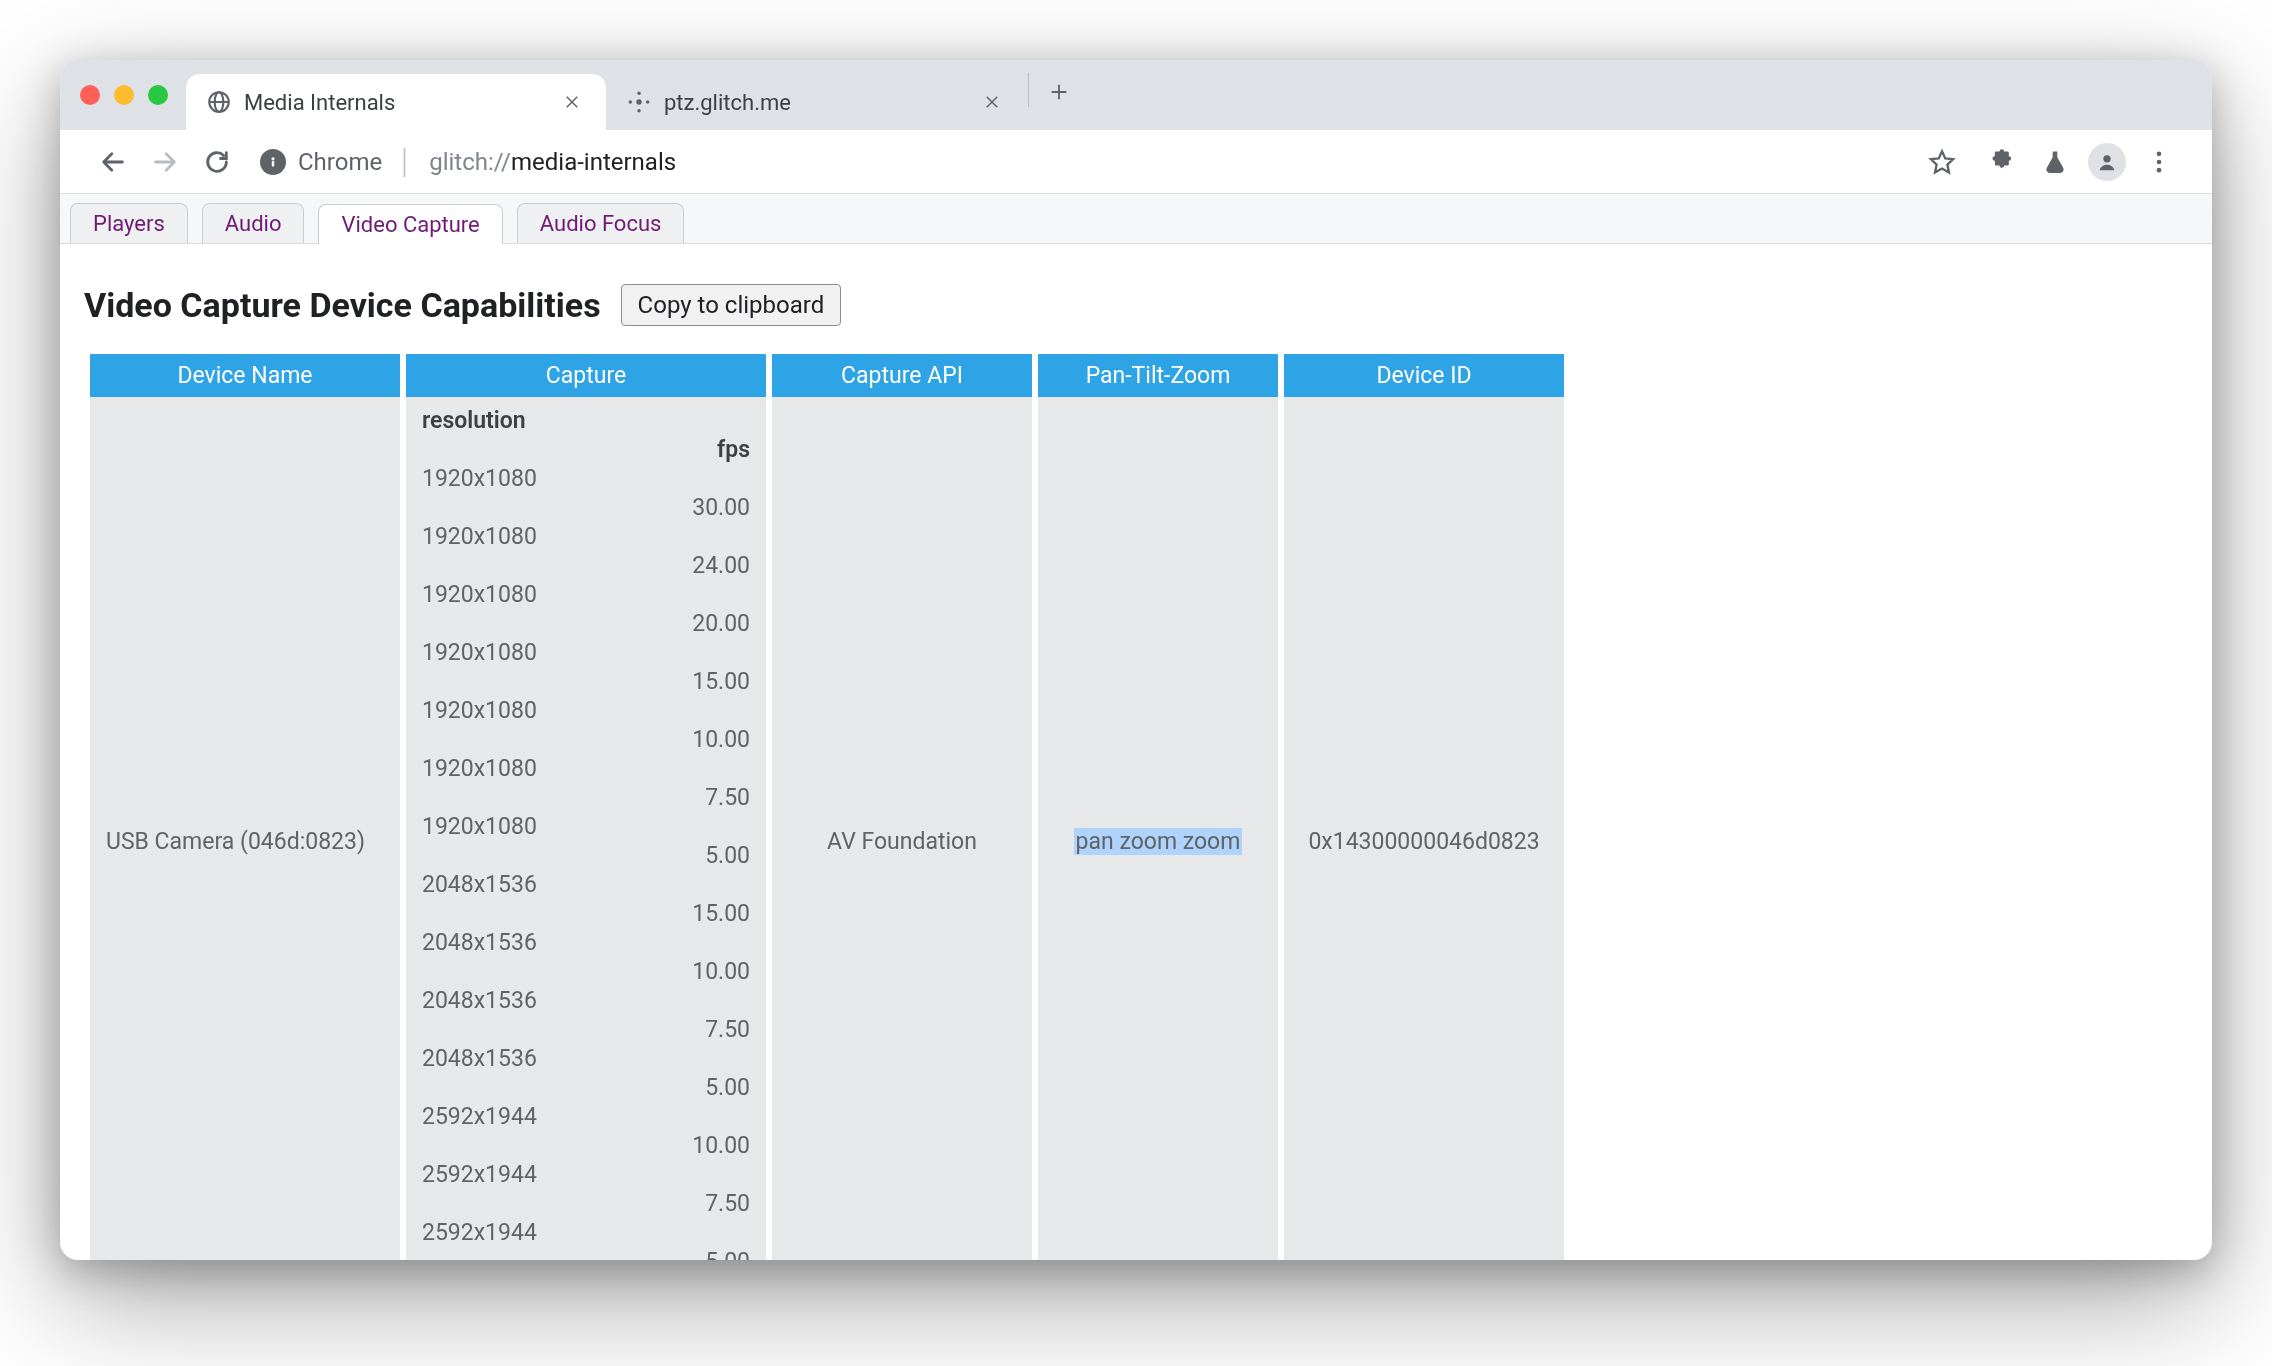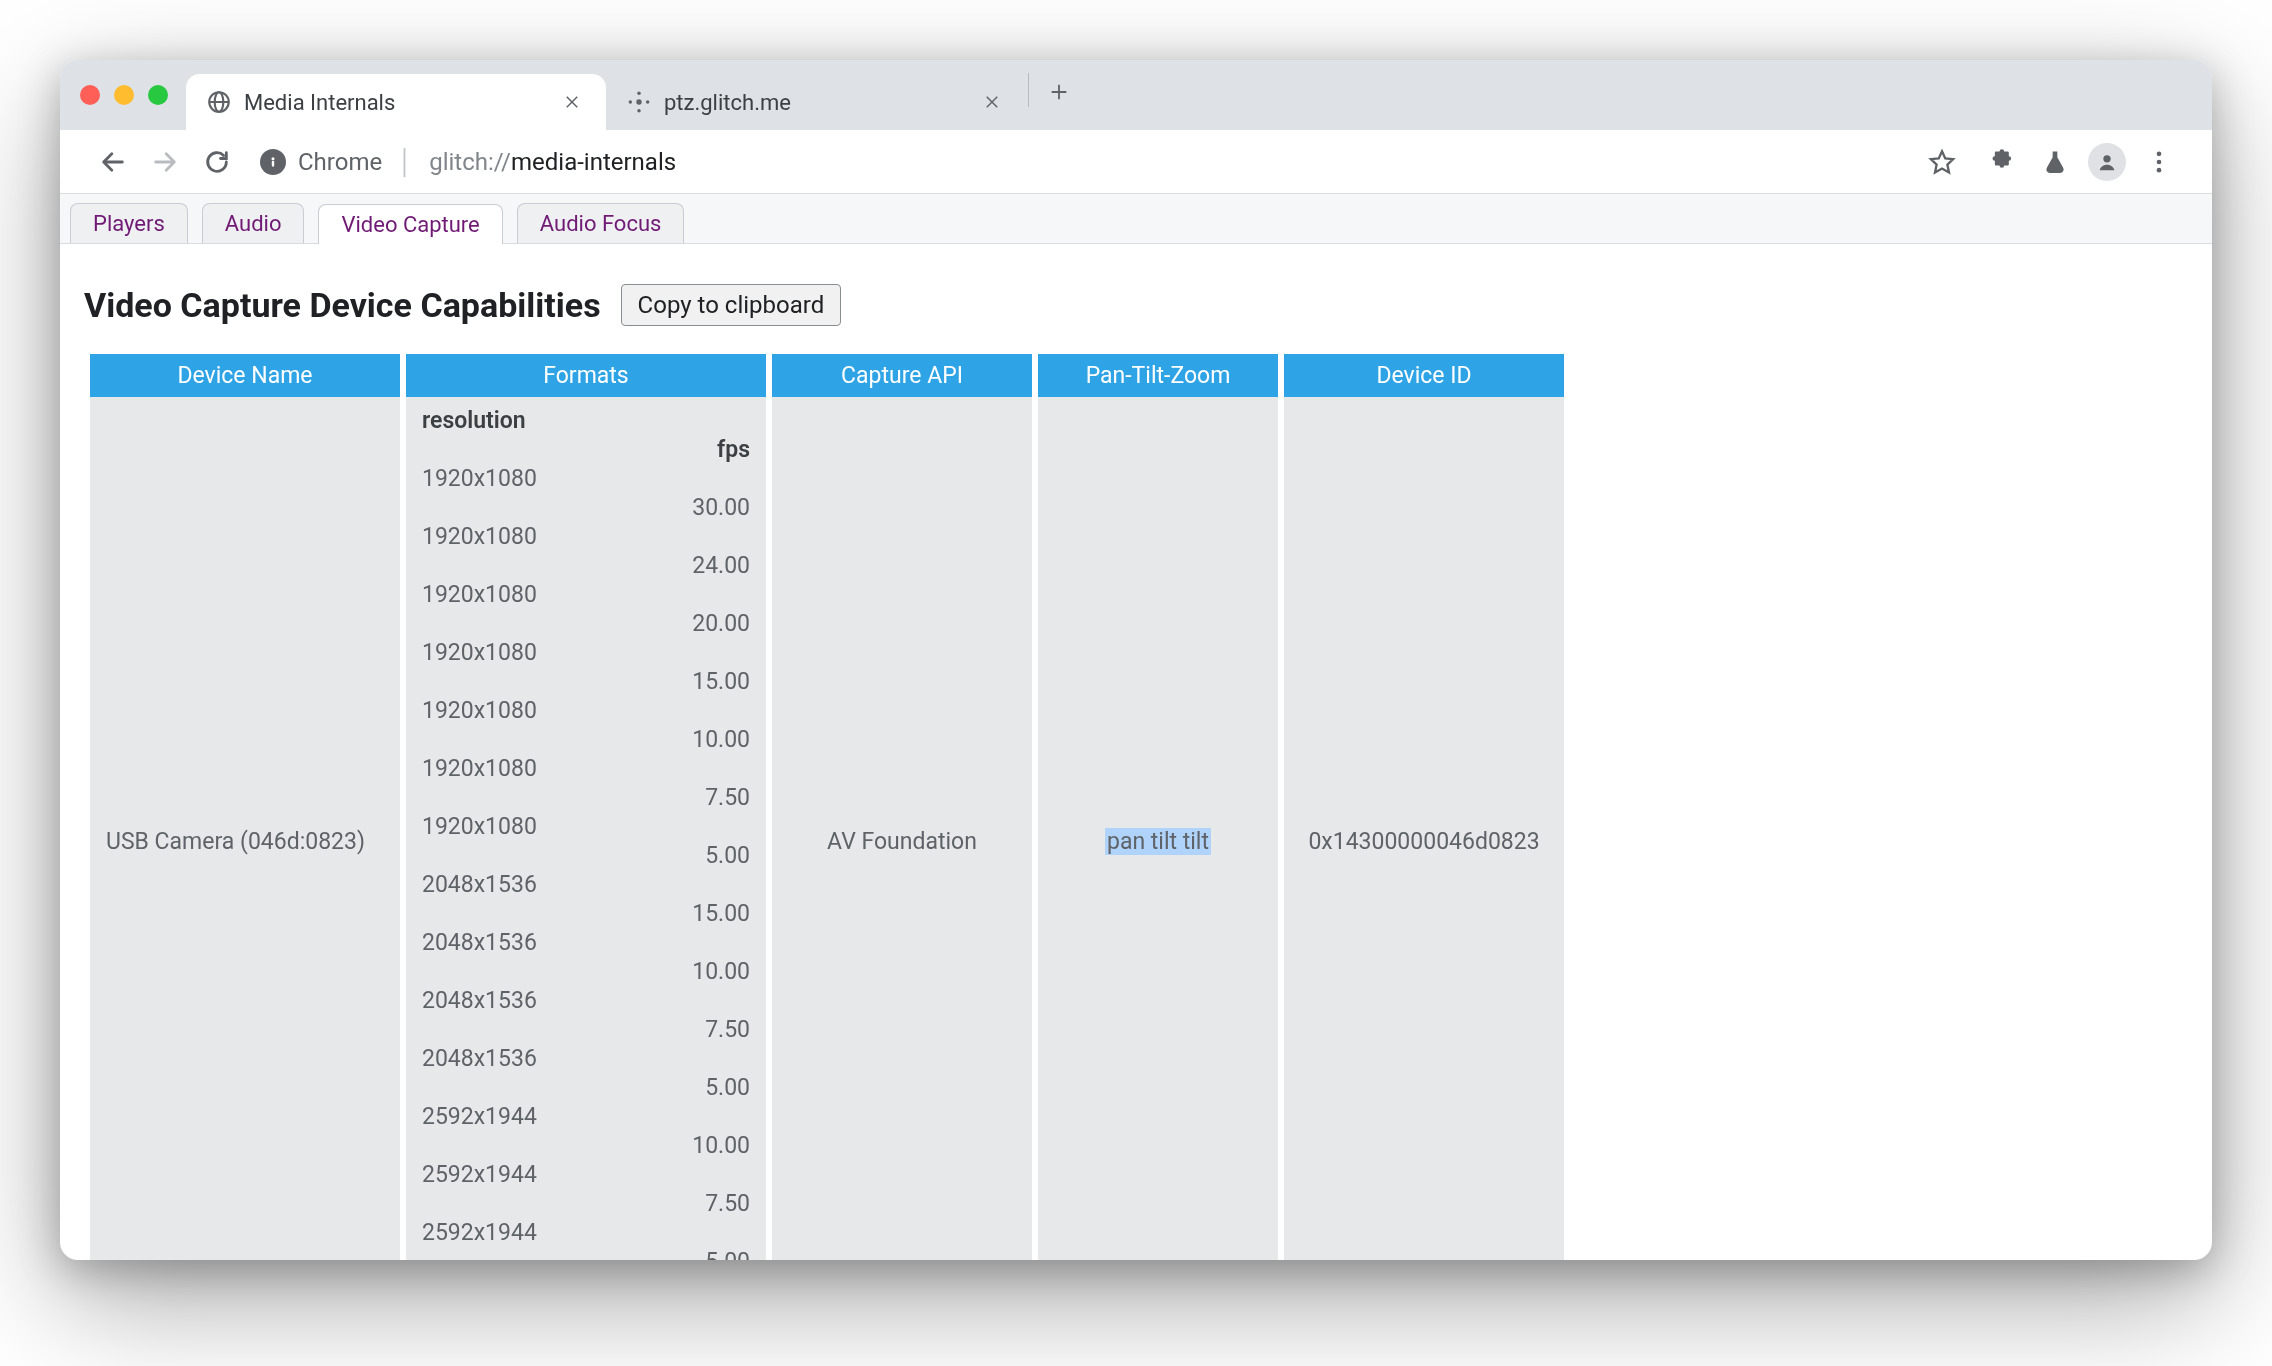--- a/index.html
+++ b/index.html
@@ -386,21 +386,21 @@
         <colgroup>
           <col class="col-device">
             <col class="col-formats">
             <col class="col-api">
             <col class="col-ptz">
             <col class="col-id">
         </colgroup>
         <thead>
           <tr>
             <th>Device Name</th>
-            <th>Formats</th>
+            <th>Capture</th>
             <th>Capture API</th>
             <th>Pan-Tilt-Zoom</th>
             <th>Device ID</th>
           </tr>
         </thead>
         <tbody>
           <tr>
             <td>USB Camera (046d:0823)</td>
             <td>
               <div class="formats-inner" id="formats-grid">
@@ -432,21 +432,21 @@
                   <span>2592x1944</span>
                   <span class="fps">10.00</span>
                   <span>2592x1944</span>
                   <span class="fps">7.50</span>
                   <span>2592x1944</span>
                   <span class="fps">5.00</span>
                 </div>
             </td>
             <td class="center">AV Foundation</td>
             <td class="center ptz-cell">
-              <span>pan tilt tilt</span>
+              <span>pan zoom zoom</span>
             </td>
             <td class="center">0x14300000046d0823</td>
           </tr>
         </tbody>
       </table>
     </div>
 
   </div>
 </div>
 

